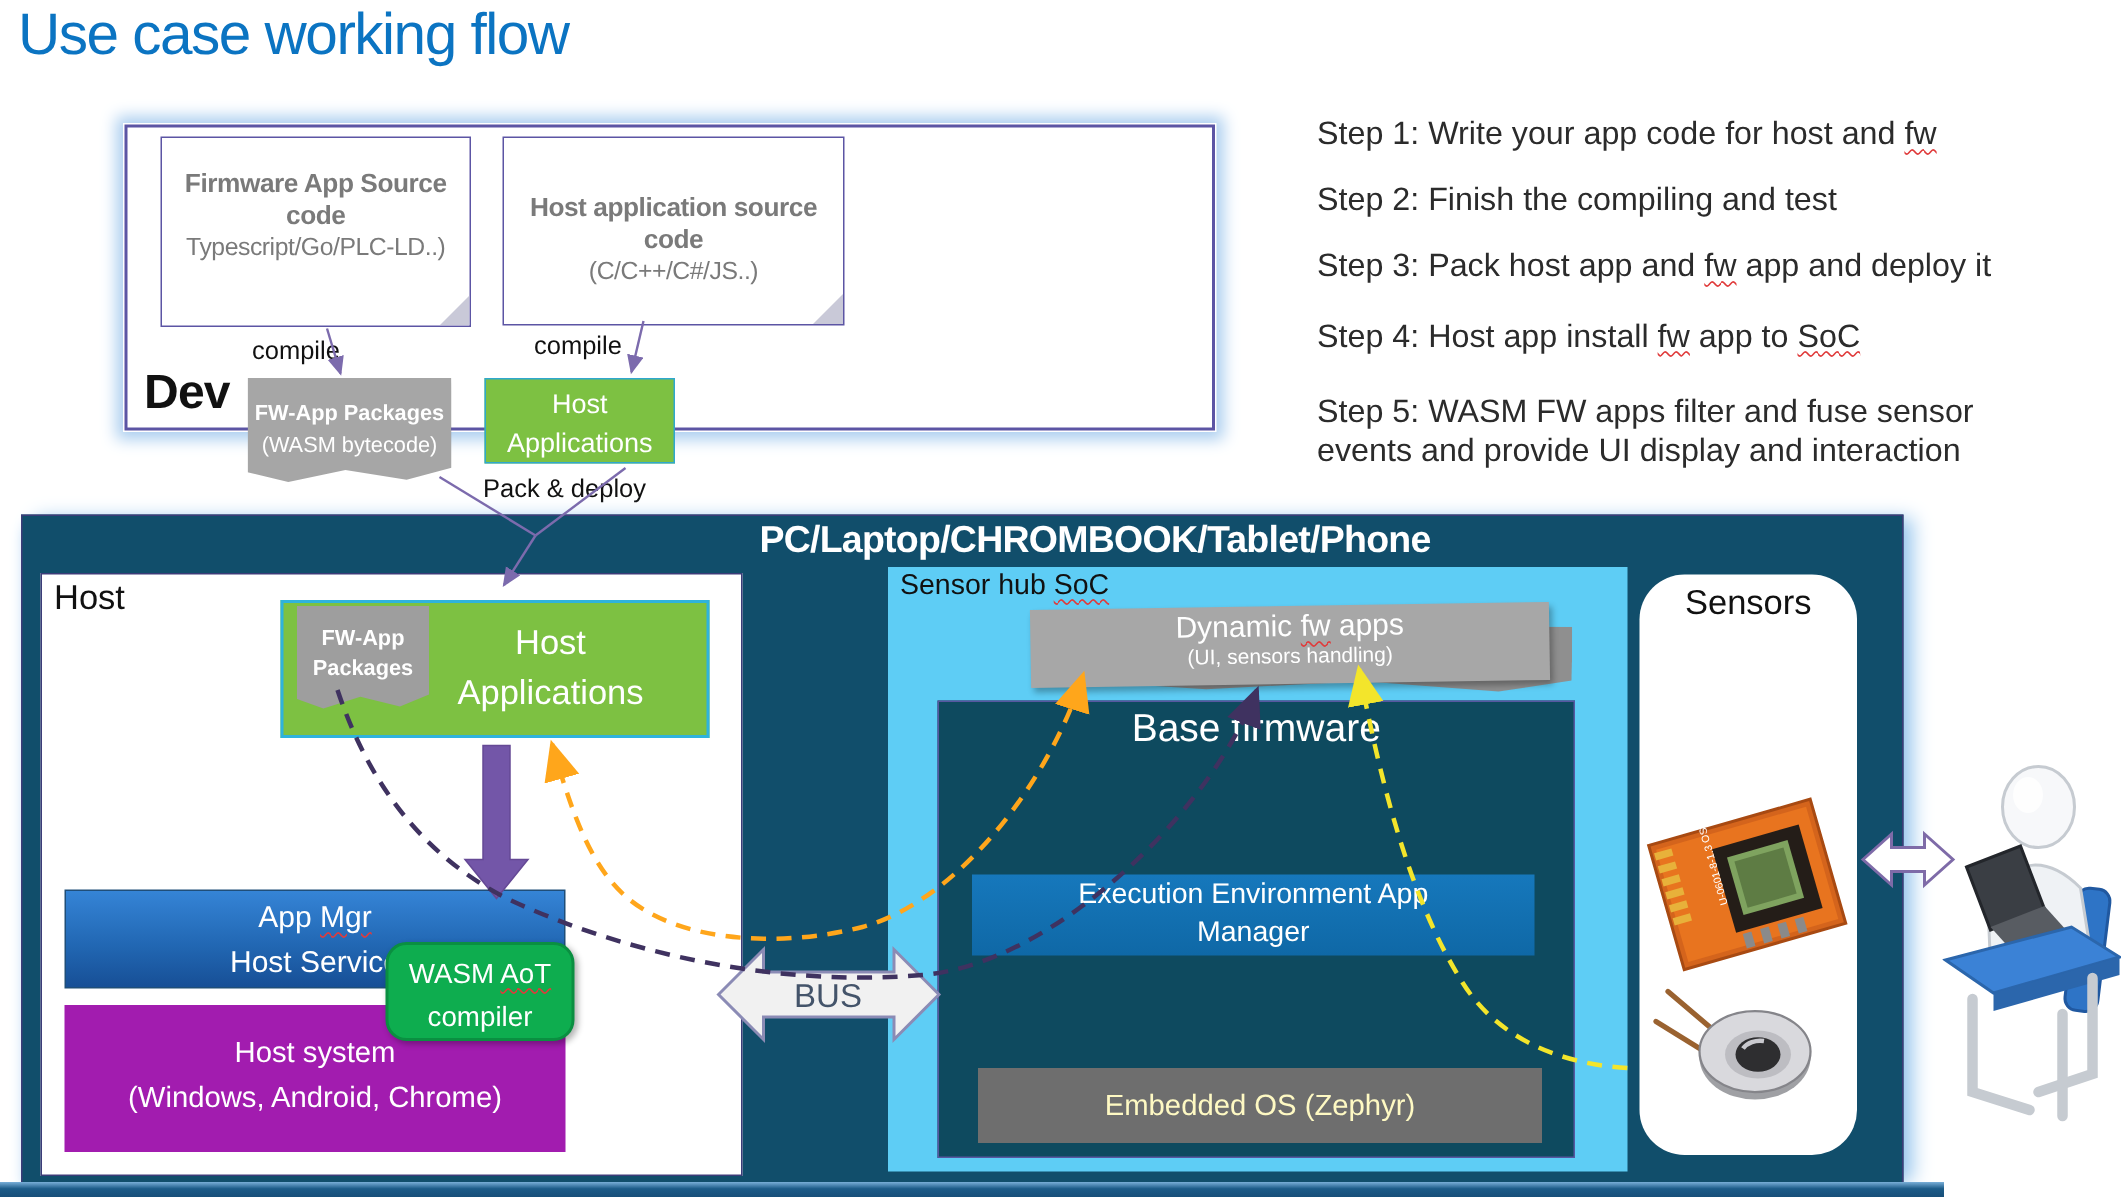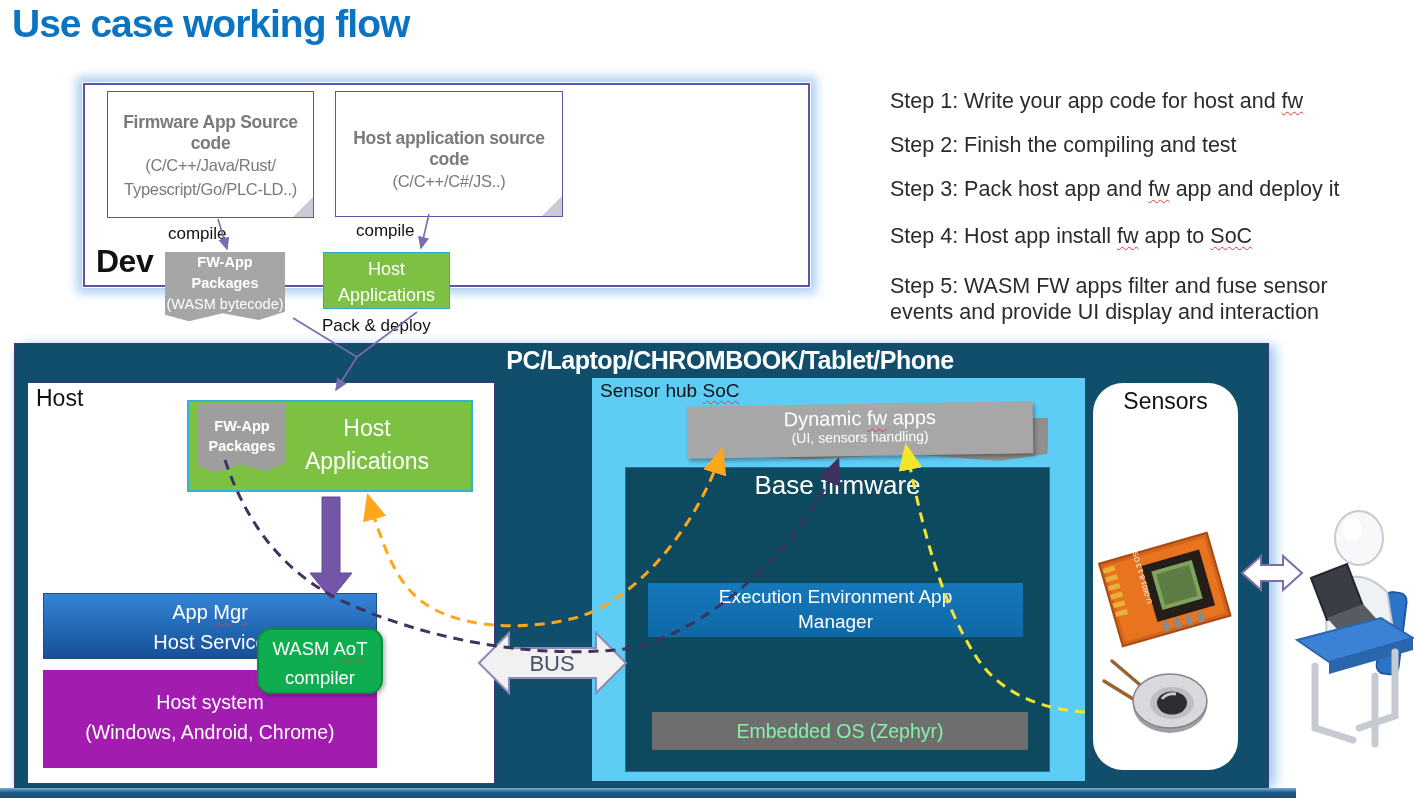--- a/index.html
+++ b/index.html
@@ -2,25 +2,25 @@
 <html><head>
 <meta charset="utf-8">
 <style>
   html,body{margin:0;padding:0;background:#fff;}
   #page{position:relative;width:1414px;height:798px;overflow:hidden;
         font-family:"Liberation Sans","DejaVu Sans",sans-serif;background:#fff;}
   .abs{position:absolute;}
   .sq{text-decoration:underline wavy #E03A3A 1px;text-underline-offset:3px;}
 
   
-  .slide-title{left:12px;top:2px;font-size:39px;font-weight:bold;color:#0B74C2;letter-spacing:-1px;}
+  .slide-title{left:12px;top:2px;font-size:39px;font-weight:normal;color:#0B74C2;letter-spacing:-1px;}
 
   
   .steps{left:878px;top:76px;width:505px;color:#2b2b2b;font-size:21.5px;line-height:1.25;}
-  .steps p{margin:12px;}
+  .steps p{margin:0;}
   .steps p+p{margin-top:17px;}
   .steps p:nth-child(4){margin-top:20px;}
   .steps p:nth-child(5){margin-top:23px;}
 
   
   .dev-box{left:83px;top:83px;width:723px;height:200px;background:#fff;
            border:2px solid #5C55A4;box-shadow:0 0 0 1px #fff,0 0 10px 6px #A9CDEF;}
   .note{background:#fff;border:1.6px solid #5C55A4;color:#7A7A7A;text-align:center;letter-spacing:-0.3px;}
   .note::after{content:'';position:absolute;right:0;bottom:0;width:20px;height:20px;
                background:#C9C9D8;clip-path:polygon(0 100%,100% 0,100% 100%);}
@@ -34,21 +34,21 @@
   .note-host .t{padding-top:32px;}
   .lbl{color:#111;}
   .compile-l{left:168px;top:224px;font-size:17px;}
   .compile-r{left:356px;top:221px;font-size:17px;}
   .dev-lbl{left:96px;top:243px;font-size:32px;font-weight:600;letter-spacing:-0.5px;}
   .pack-deploy{left:322px;top:316px;font-size:17px;}
 
   .wavebox{background:#A6A6A6;color:#fff;text-align:center;
            clip-path:polygon(0 0,100% 0,100% 82%,78% 93%,48% 84%,20% 95%,0 86%);
            filter:drop-shadow(3px 3px 2px rgba(0,0,0,0.35));}
-  .fwpkg-dev{left:165px;top:252px;width:120px;height:73px;font-size:14.5px;line-height:1.45;box-sizing:border-box;}
+  .fwpkg-dev{left:165px;top:252px;width:136px;height:73px;font-size:14.5px;line-height:1.45;padding-top:14px;box-sizing:border-box;}
   .fwpkg-dev .b{font-weight:bold;}
   .greenbox{background:#7DC142;color:#fff;text-align:center;}
   .hostapp-dev{left:323px;top:252px;width:127px;height:57px;border:1.6px solid #2FA8CE;
                font-size:18px;line-height:1.45;padding-top:3px;box-sizing:border-box;}
 
   
   .device-box{left:14px;top:343px;width:1253px;height:444px;background:#114E6B;
               border:1.5px solid #3C3C78;box-shadow:8px 0 12px -2px #9EC9EE,0 6px 10px -3px #9EC9EE;}
   .device-title{left:420px;top:346px;width:620px;text-align:center;color:#fff;
                 font-size:25px;font-weight:700;letter-spacing:-0.5px;}
@@ -82,21 +82,21 @@
   .dyn-front .s{font-size:14px;margin-top:-1px;}
   .basefw{left:625px;top:467px;width:425px;height:305px;background:#0E4A5F;border:1.5px solid #5757A0;box-sizing:border-box;}
   .basefw-title{left:625px;top:470px;width:425px;text-align:center;color:#fff;font-size:26px;}
   .bf-layer{left:648px;width:375px;background:linear-gradient(180deg,#1678BC 0%,#0F68A6 100%);
             color:#fff;text-align:center;display:flex;align-items:center;justify-content:center;
             font-size:19px;line-height:1.3;}
   .bf-l0{top:513px;height:54px;}
   .bf-l1{top:583px;height:54px;}
   .bf-l1 span{display:inline-block;max-width:250px;}
   .bf-l2{top:647px;height:50px;}
-  .bf-os{left:652px;top:712px;width:376px;height:38px;background:#6E6E6E;color:#86efac;text-align:center;
+  .bf-os{left:652px;top:712px;width:376px;height:50px;background:#6E6E6E;color:#fef9c3;text-align:center;
          display:flex;align-items:center;justify-content:center;font-size:19.5px;}
 
   
   .sensors-box{left:1093px;top:383px;width:145px;height:387px;background:#fff;border-radius:30px;}
   .sensors-lbl{left:1093px;top:388px;width:145px;text-align:center;font-size:23px;color:#111;}
 
   .overlay{left:0;top:0;pointer-events:none;z-index:40;}
   svg text{font-family:"Liberation Sans","DejaVu Sans",sans-serif;}
 </style>
 </head>
@@ -111,21 +111,20 @@
     <p>Step 2: Finish the compiling and test</p>
     <p>Step 3: Pack host app and <span class="sq">fw</span> app and deploy it</p>
     <p>Step 4: Host app install <span class="sq">fw</span> app to <span class="sq">SoC</span></p>
     <p>Step 5: WASM FW apps filter and fuse sensor events and provide UI display and interaction</p>
   </div>
 
   <div class="abs dev-box"></div>
   <div class="abs note note-fw">
     <div class="t">Firmware App Source code</div>
     <div class="s">
-      <div>(C/C++/Java/Rust/</div>
       <div>Typescript/Go/PLC-LD..)</div>
     </div>
   </div>
   <div class="abs note note-host">
     <div class="t">Host application source code</div>
     <div class="s">(C/C++/C#/JS..)</div>
   </div>
   <div class="abs lbl compile-l">compile</div>
   <div class="abs lbl compile-r">compile</div>
   <div class="abs lbl dev-lbl">Dev</div>

